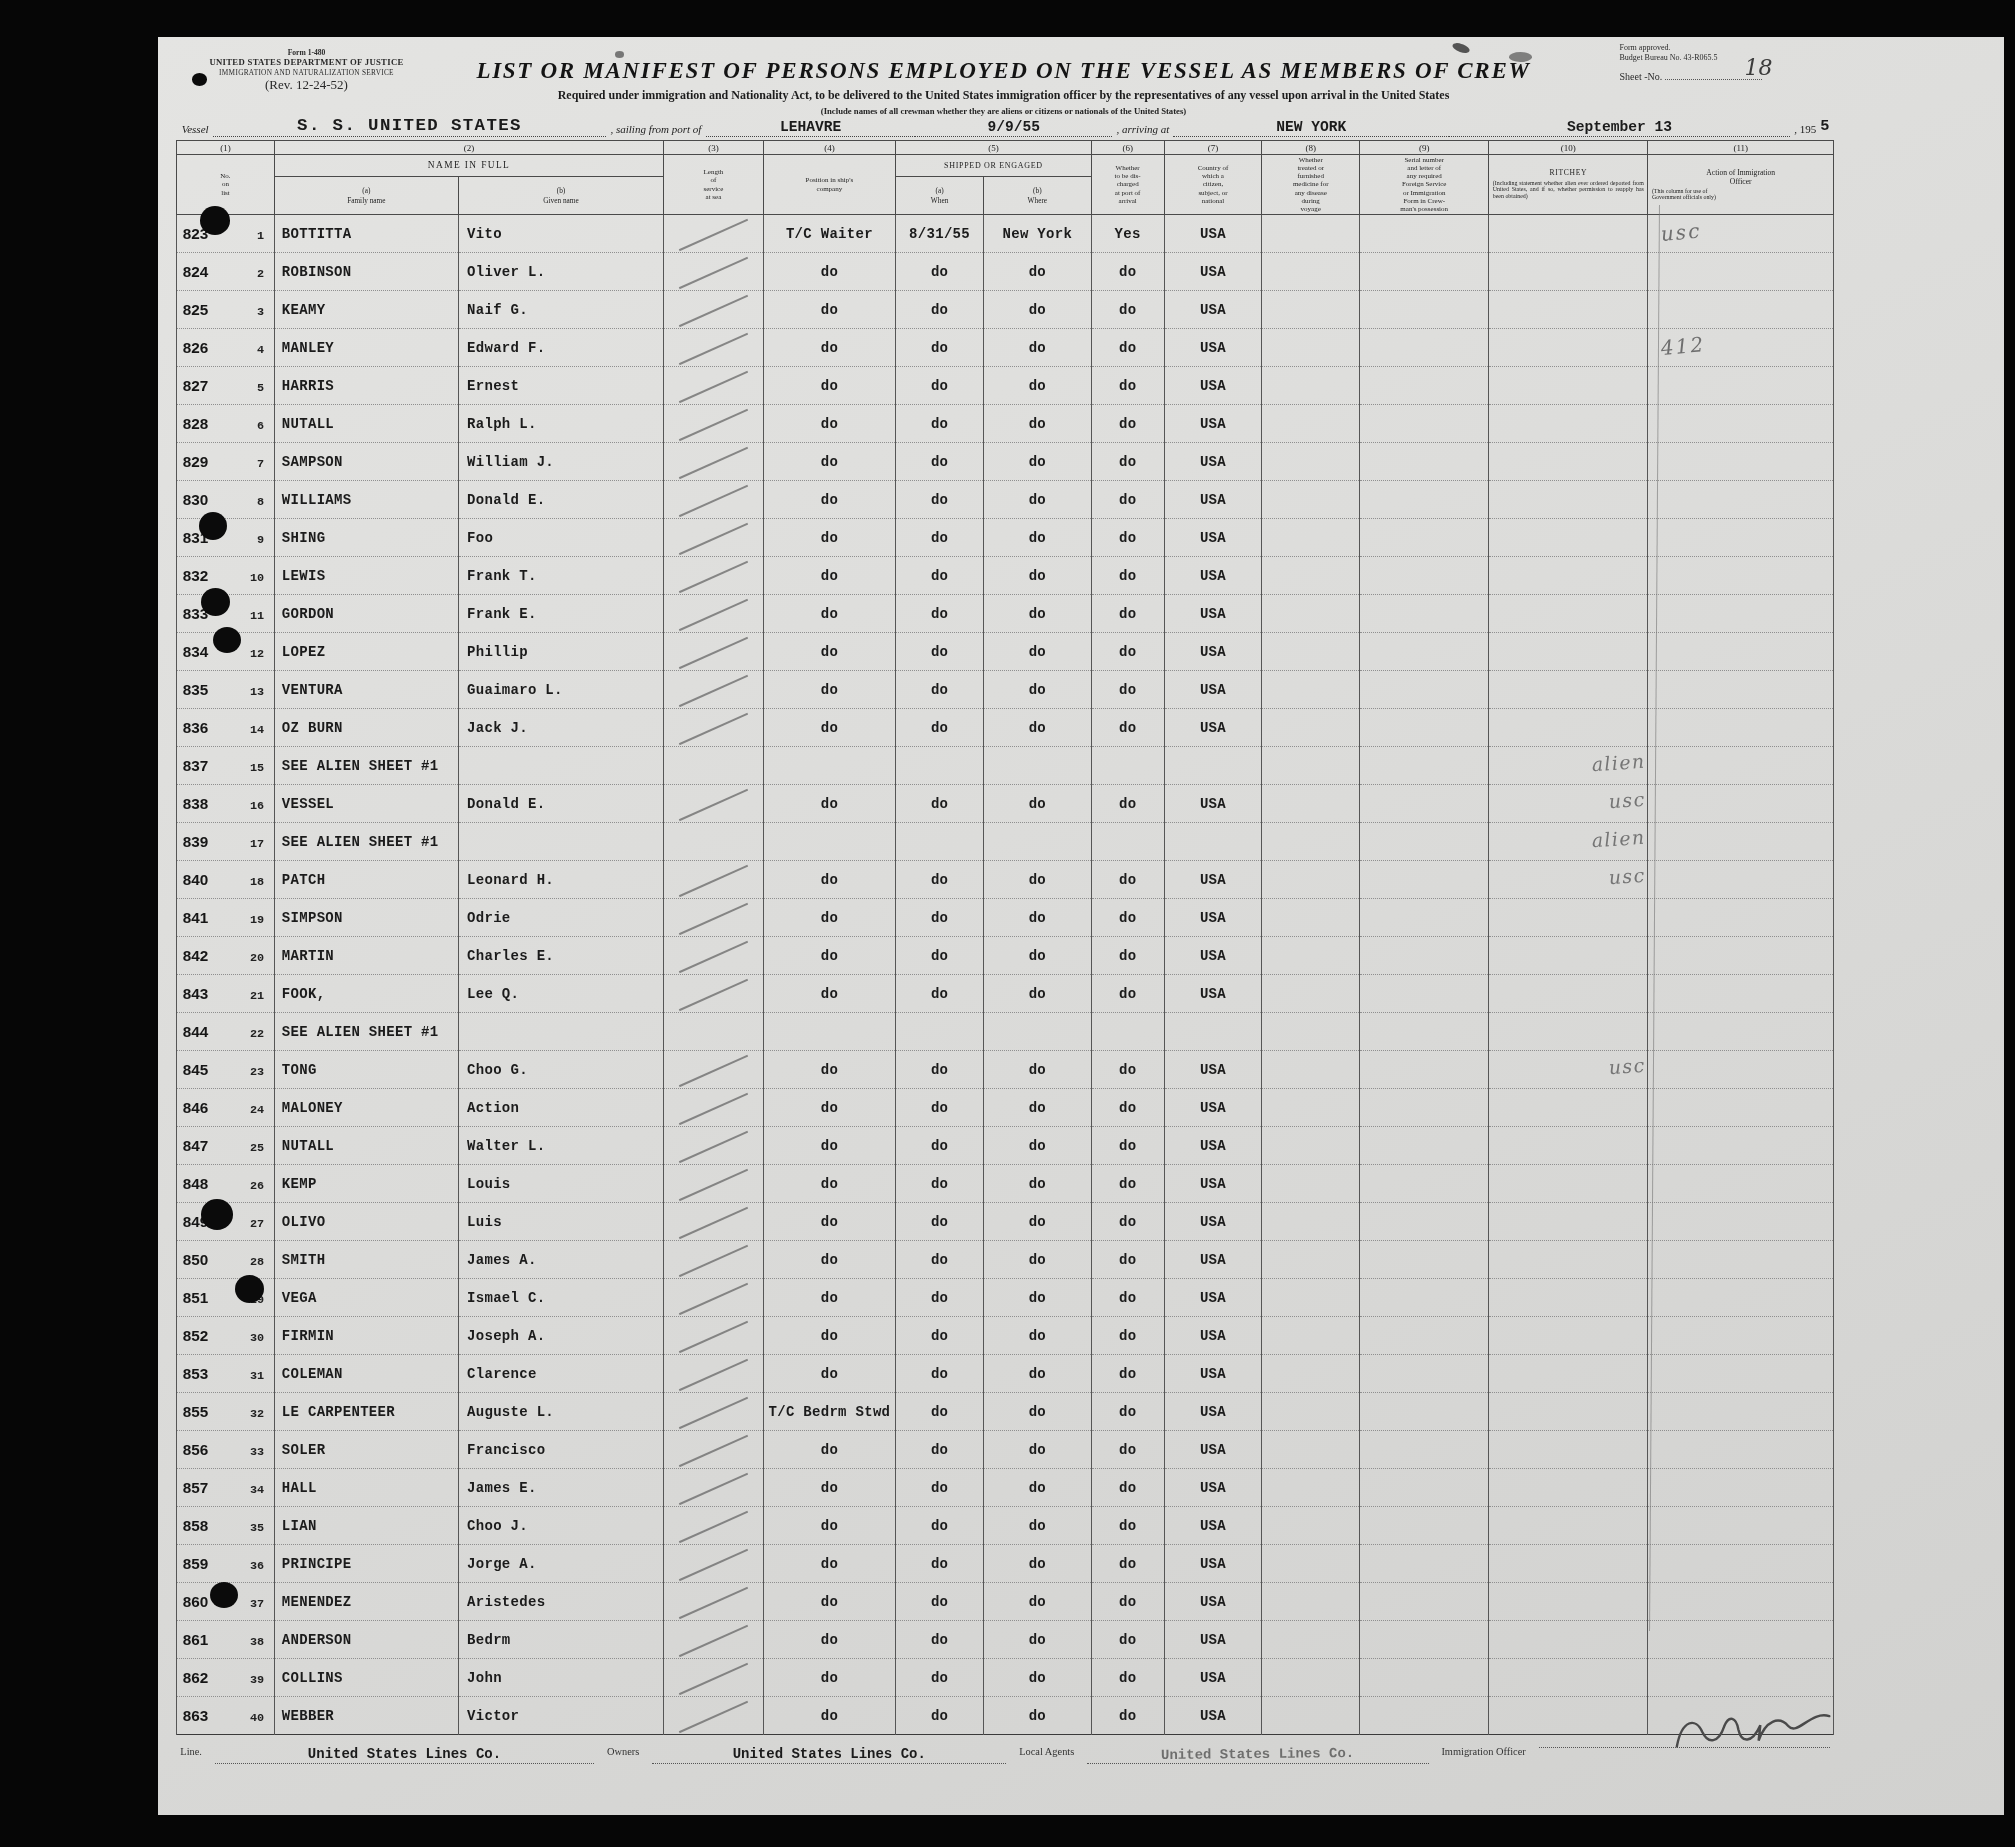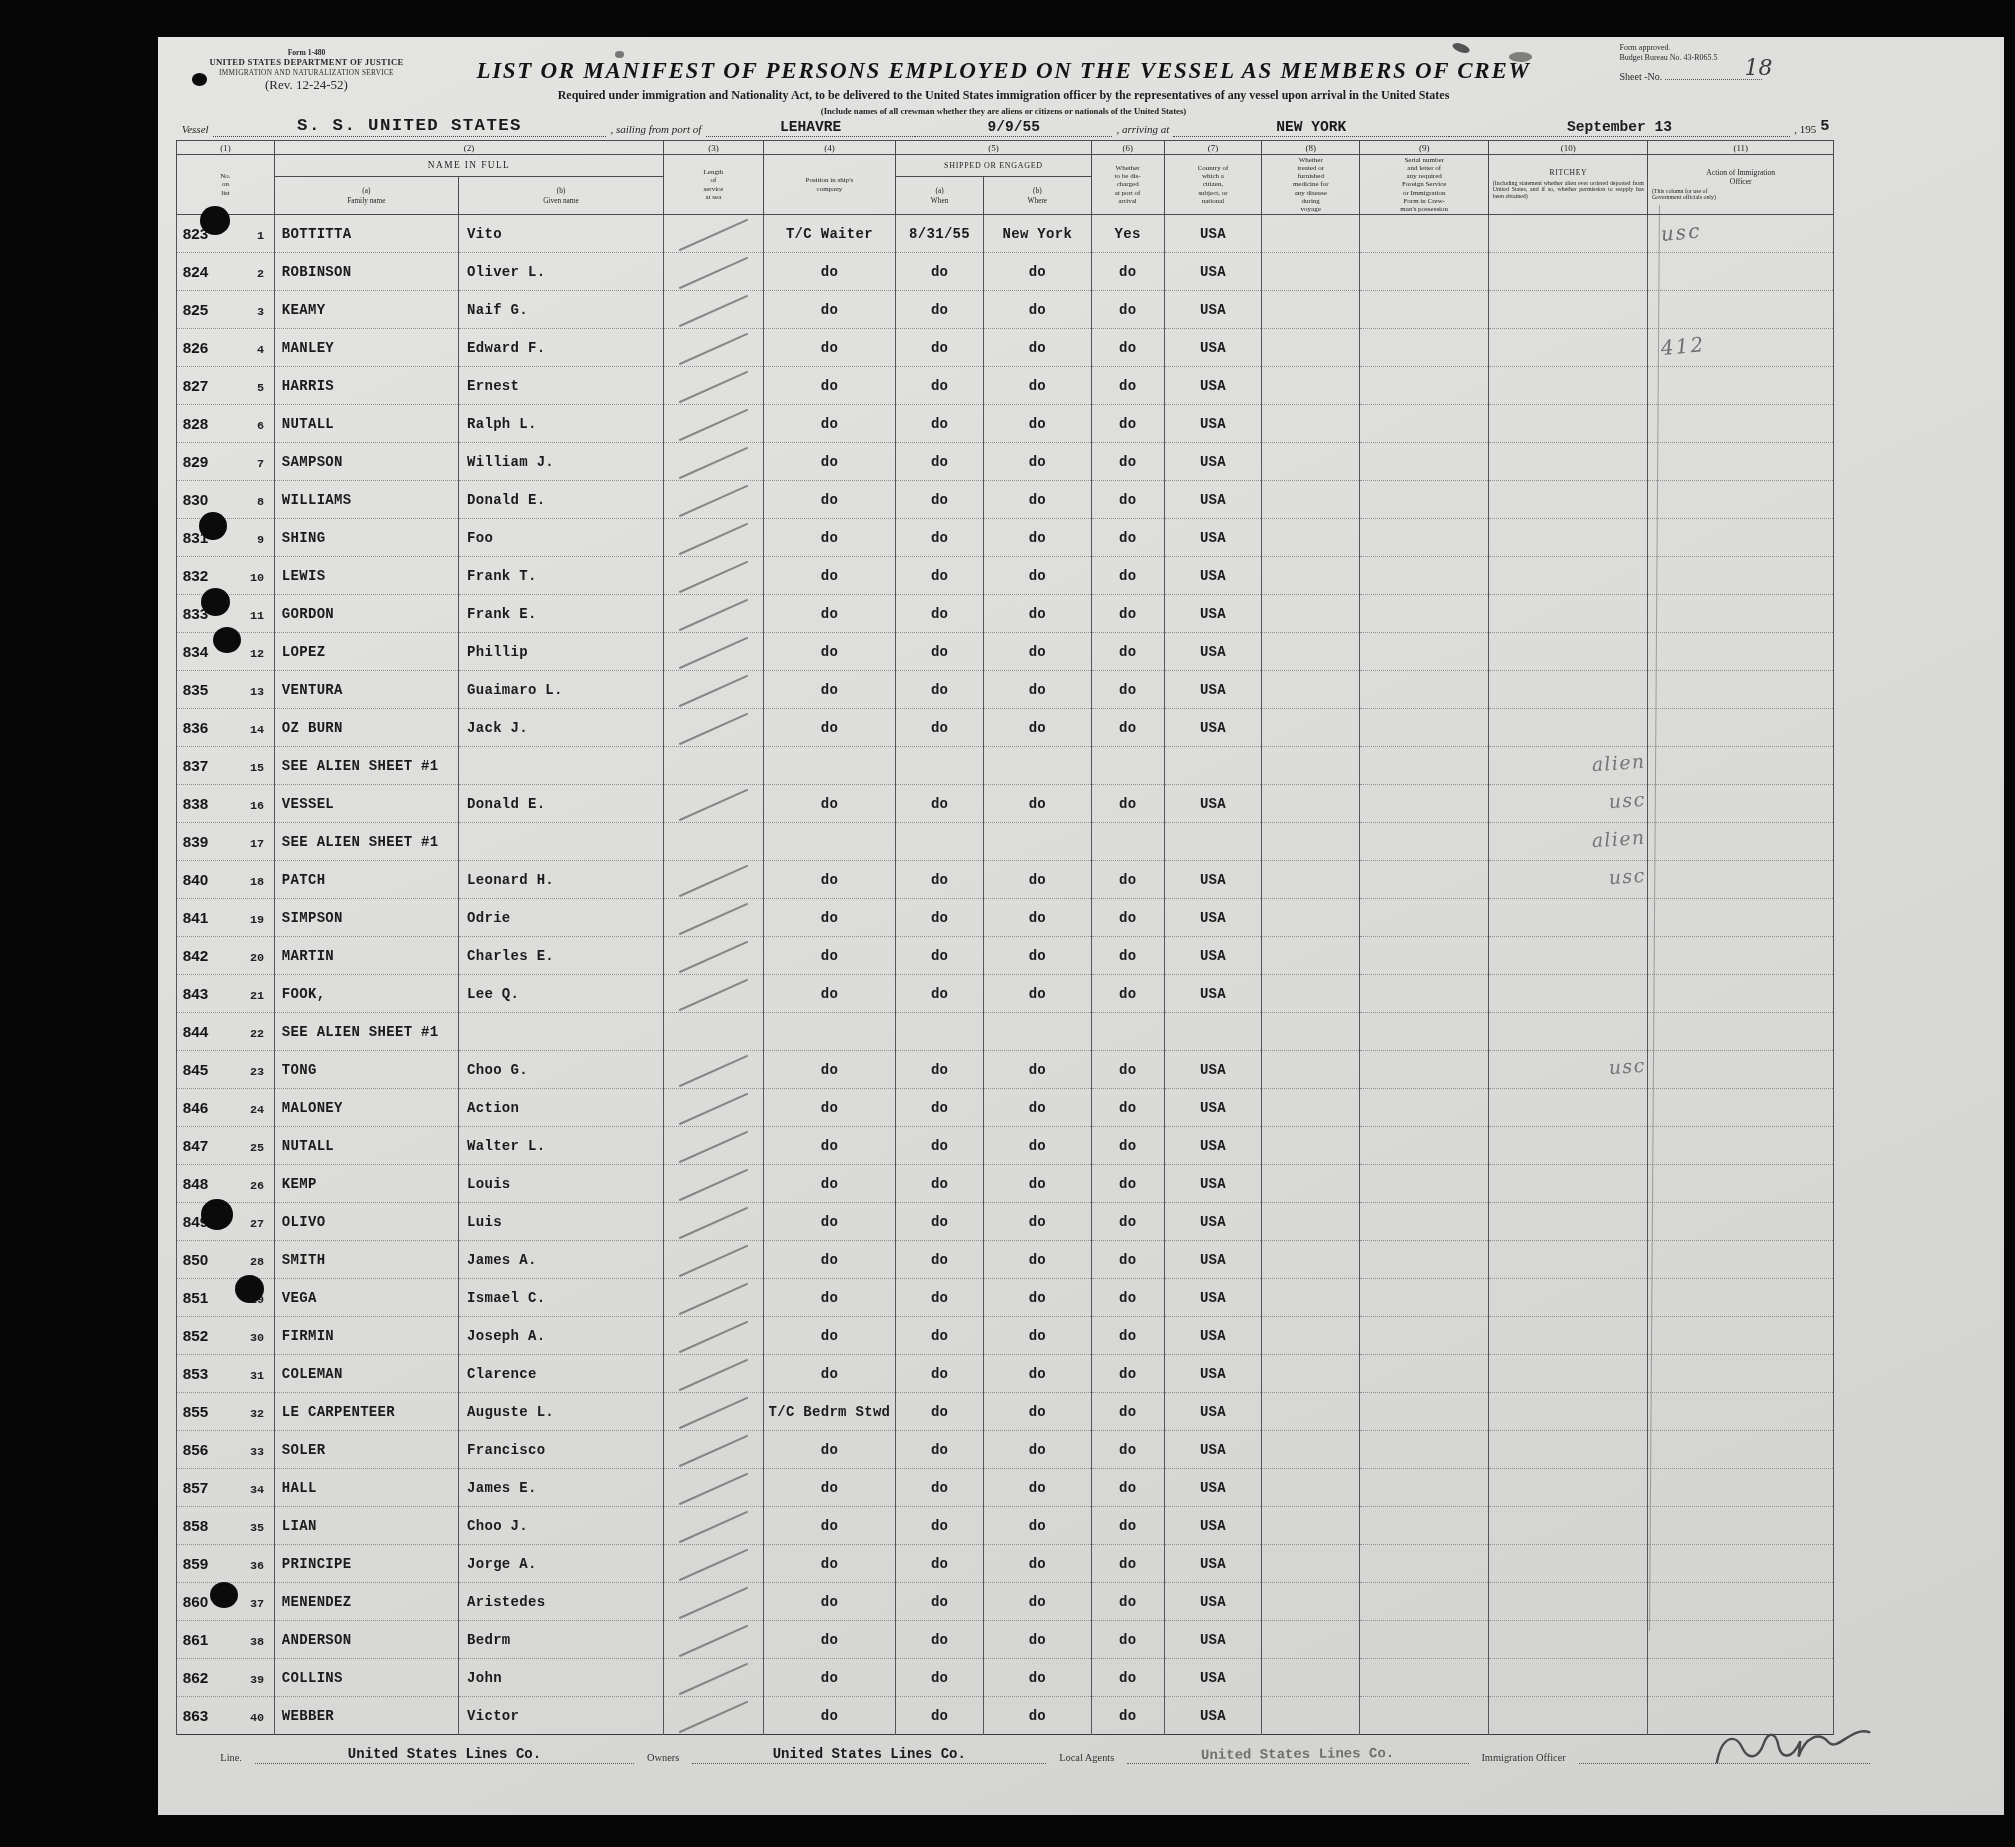--- a/index.html
+++ b/index.html
@@ -87,21 +87,21 @@
                    transform: translateY(-7px) rotate(-5deg); padding-left: 12.5px; color: #6e6e6e; }
 
   
   .pencil-vline { position: absolute; left: 1483px; top: 168px; width: 1.4px; height: 1426px;
                   background: rgba(115,115,115,.6); transform: rotate(.4deg); }
   .punch { position: absolute; background: #0b0b0b; border-radius: 50%; }
   .smudge { position: absolute; background: #2f2f2f; border-radius: 50%; }
 
   
   .footer { position: absolute; top: 1709px; left: 7px; width: 1652px;
-            display: flex; align-items: flex-end; gap: 10px; margin-left: 40px; }
+            display: flex; align-items: flex-start; gap: 10px; }
   .footer .flabel { font-size: 10.4px; color: #333; white-space: nowrap; padding: 0 2.8px 1.4px 2.8px; }
   .footer .fill { border-bottom: 1px dotted #555; text-align: center; padding-bottom: 1.4px; position: relative; }
   .footer .fl1 { flex: 1.5; } .footer .fl2 { flex: 1.4; } .footer .fl3 { flex: 1.35; } .footer .fl4 { flex: 1.15; }
   .footer .typed { font-size: 14px; }
   .footer .faint { opacity: .55; transform: rotate(-.6deg); display: inline-block; }
   .sig { position: absolute; right: -7px; bottom: -4.2px; transform: rotate(-4deg); }
 </style>
 </head>
 <body>
 

